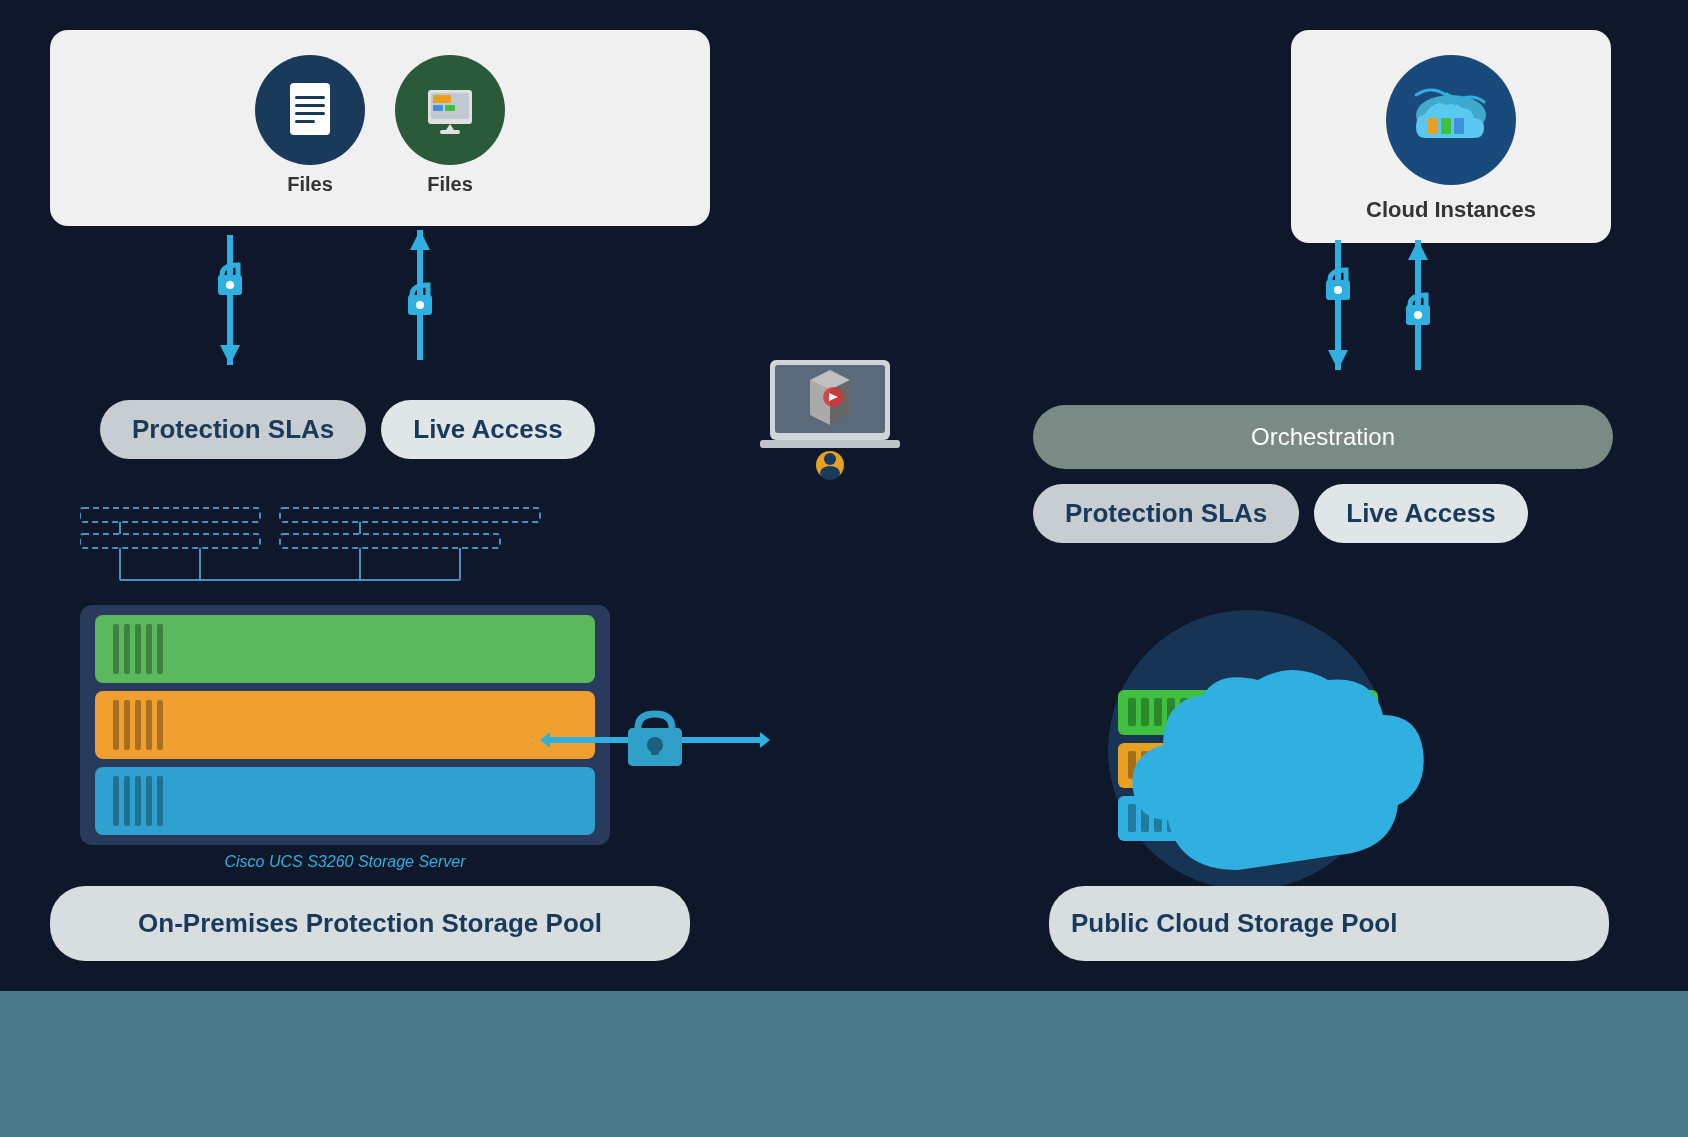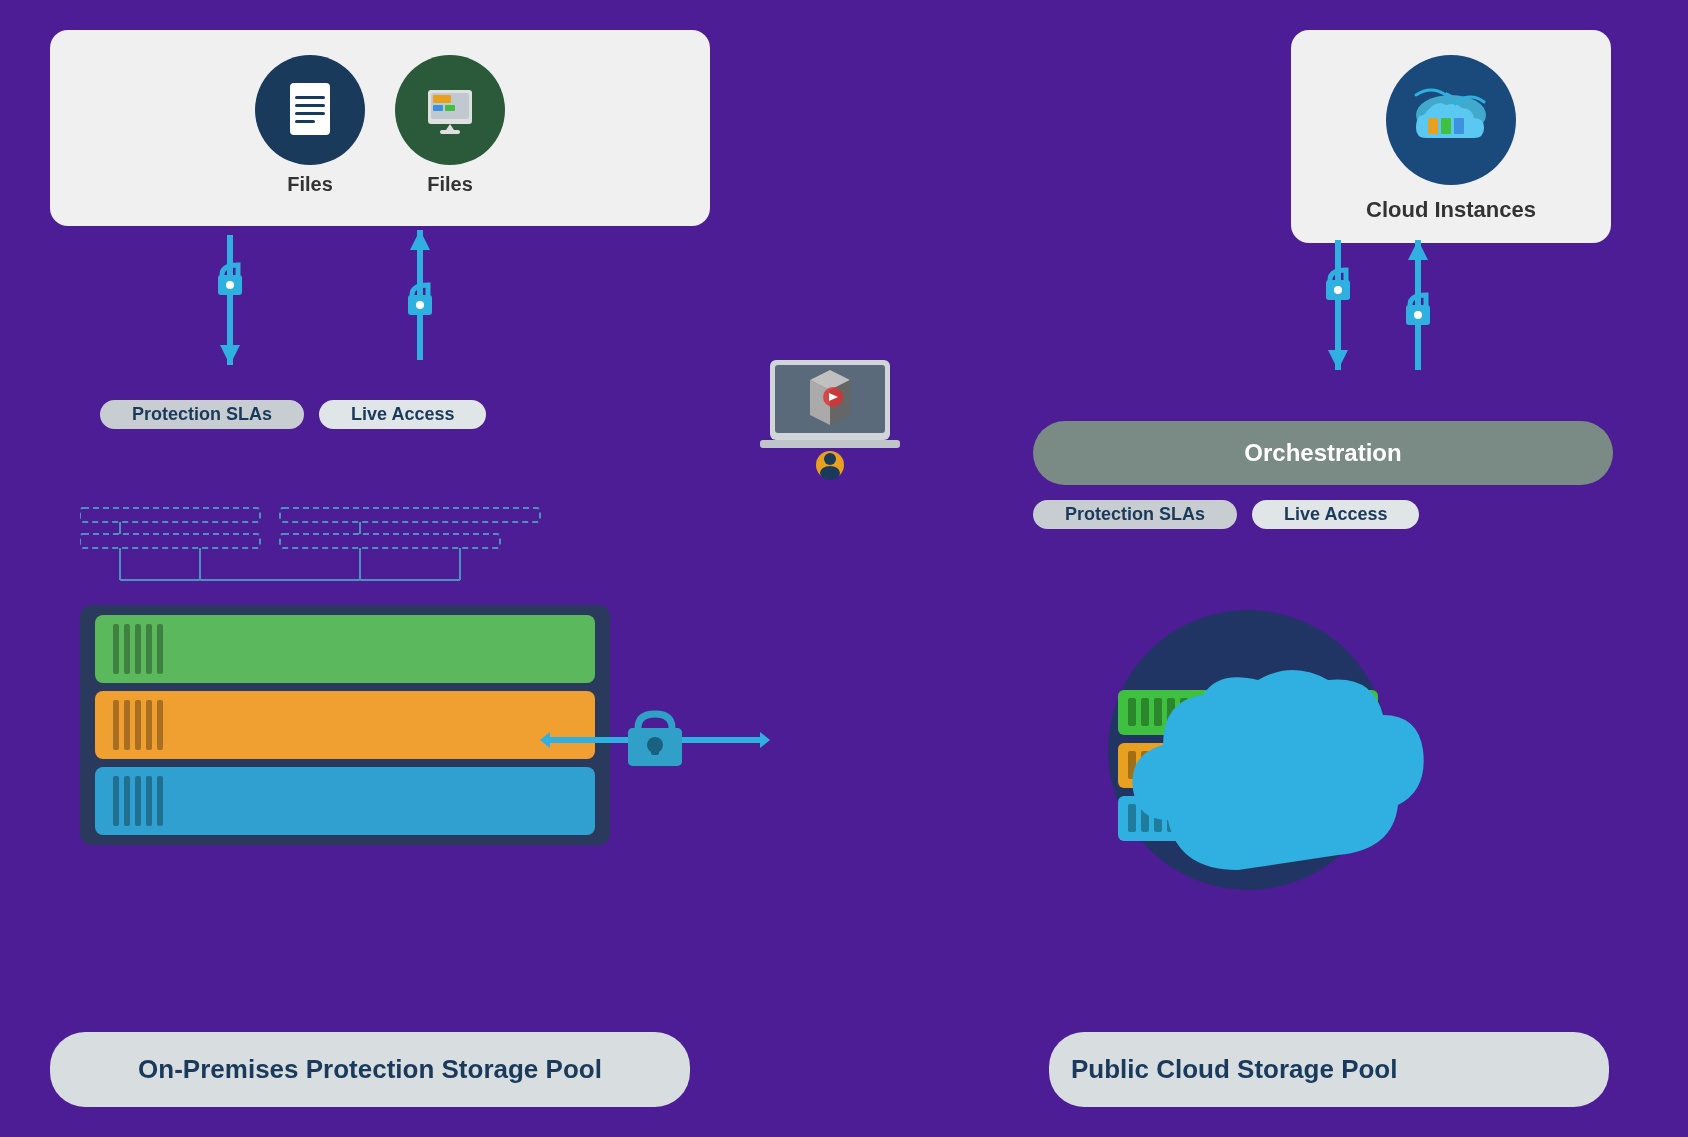--- a/index.html
+++ b/index.html
@@ -7,23 +7,23 @@
       background-color: #4a7a8a;
       font-family: 'Arial', sans-serif;
       width: 1688px;
       height: 1137px;
       overflow: hidden;
       position: relative;
     }
 
     .diagram-container {
       width: 1688px;
-      height: 1137px;
+      height: 991px;
       position: relative;
-      background: #4c1d95;
+      background: #0f172a;
     }
 
     
     .top-left-panel {
       position: absolute;
       top: 30px;
       left: 50px;
       width: 660px;
       background: #f0f0f0;
       border-radius: 18px;
@@ -88,45 +88,44 @@
       position: absolute;
       top: 390px;
       left: 100px;
       display: flex;
       gap: 15px;
     }
 
     .pill {
       background: #d0d5da;
       border-radius: 35px;
-      padding: 4px 32px;
-      font-size: 18px;
+      padding: 14px 32px;
+      font-size: 26px;
       font-weight: bold;
       color: #1a3a5c;
       white-space: nowrap;
     }
 
     
     .right-orchestration {
       position: absolute;
       top: 410px;
       right: 80px;
       width: 580px;
     }
 
     .orchestration-bar {
       background: #7a8a85;
       border-radius: 35px;
       padding: 18px 32px;
       font-size: 24px;
-      font-weight: bold;
+      font-weight: normal;
       color: #fff;
       text-align: center;
       margin-bottom: 15px;
-      margin-top: 16px;
     }
 
     .right-sla-row {
       display: flex;
       gap: 15px;
     }
 
     
     .storage-left {
       position: absolute;
@@ -387,20 +386,21 @@
       <div class="disk-row disk-blue">
         <div class="disk-stripes">
           <div class="stripe"></div>
           <div class="stripe"></div>
           <div class="stripe"></div>
           <div class="stripe"></div>
           <div class="stripe"></div>
         </div>
       </div>
     </div>
+    <div class="server-label">Cisco UCS S3260 Storage Server</div>
   </div>
 
   <div style="position:absolute; top:700px; left:540px;">
     <svg width="230" height="80" viewBox="0 0 230 80">
 
       <line x1="10" y1="40" x2="90" y2="40" stroke="#30b0e0" stroke-width="6"></line>
       <polygon points="10,32 10,48 0,40" fill="#30b0e0"></polygon>
 
       <line x1="140" y1="40" x2="220" y2="40" stroke="#30b0e0" stroke-width="6"></line>
       <polygon points="220,32 220,48 230,40" fill="#30b0e0"></polygon>

